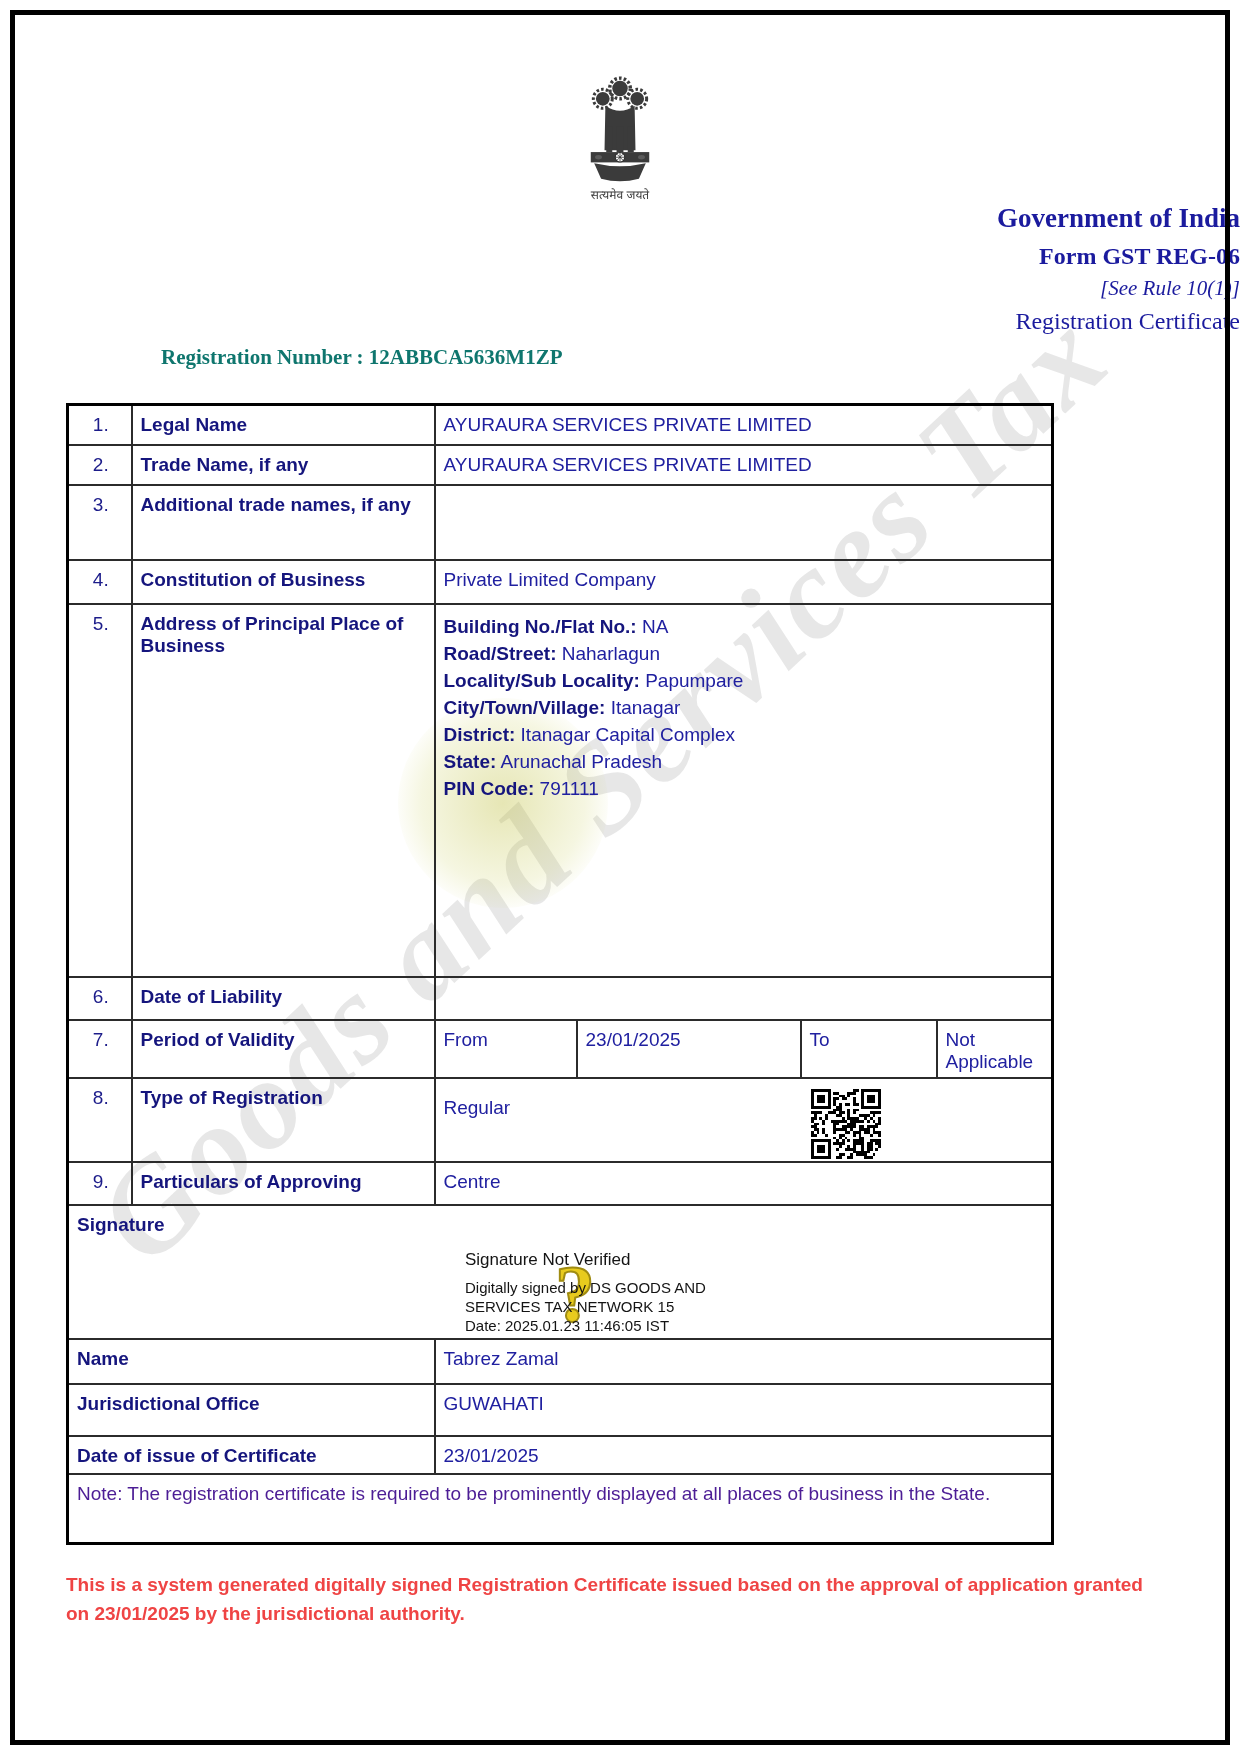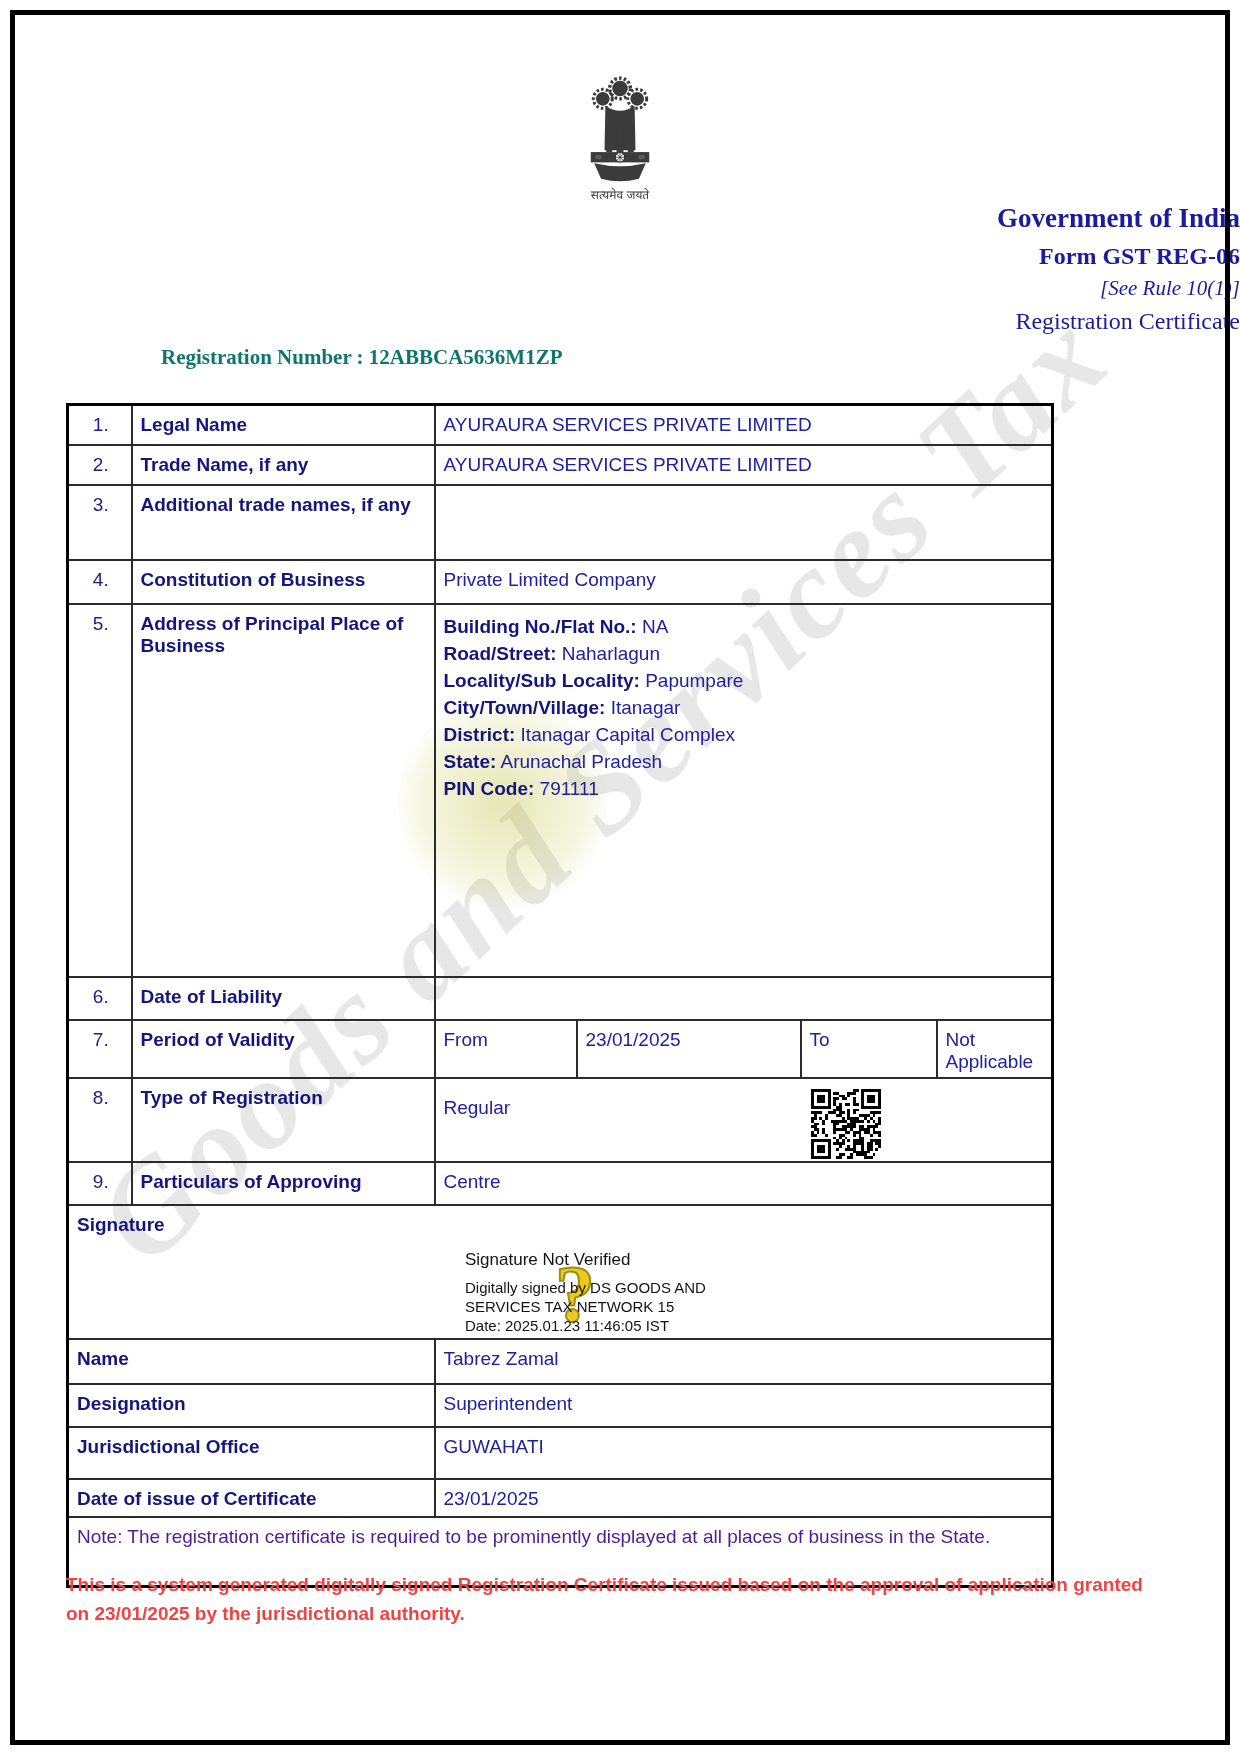--- a/index.html
+++ b/index.html
@@ -511,24 +511,20 @@
           <div>SERVICES TAX NETWORK 15</div>
           <div>Date: 2025.01.23 11:46:05 IST</div>
         </div>
       </td>
     </tr>
 
     <tr style="height:45px">
       <td colspan="2" class="lbl">Name</td>
       <td class="val" colspan="4">Tabrez Zamal</td>
     </tr>
-    <tr style="height:43px">
-      <td colspan="2" class="lbl">Designation</td>
-      <td class="val" colspan="4">Superintendent</td>
-    </tr>
     <tr style="height:52px">
       <td colspan="2" class="lbl">Jurisdictional Office</td>
       <td class="val" colspan="4">GUWAHATI</td>
     </tr>
     <tr style="height:38px">
       <td colspan="2" class="lbl">Date of issue of Certificate</td>
       <td class="val" colspan="4">23/01/2025</td>
     </tr>
 
     <tr style="height:70px">

